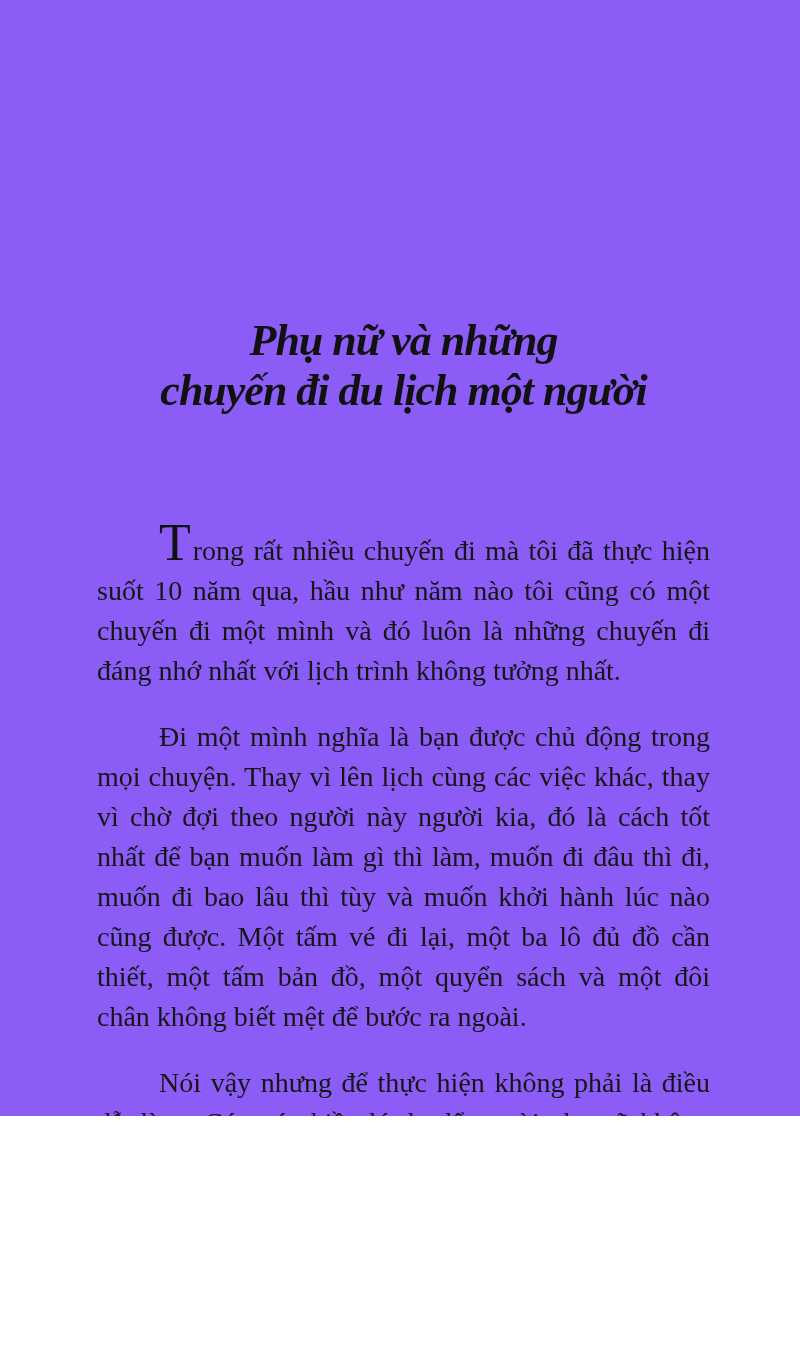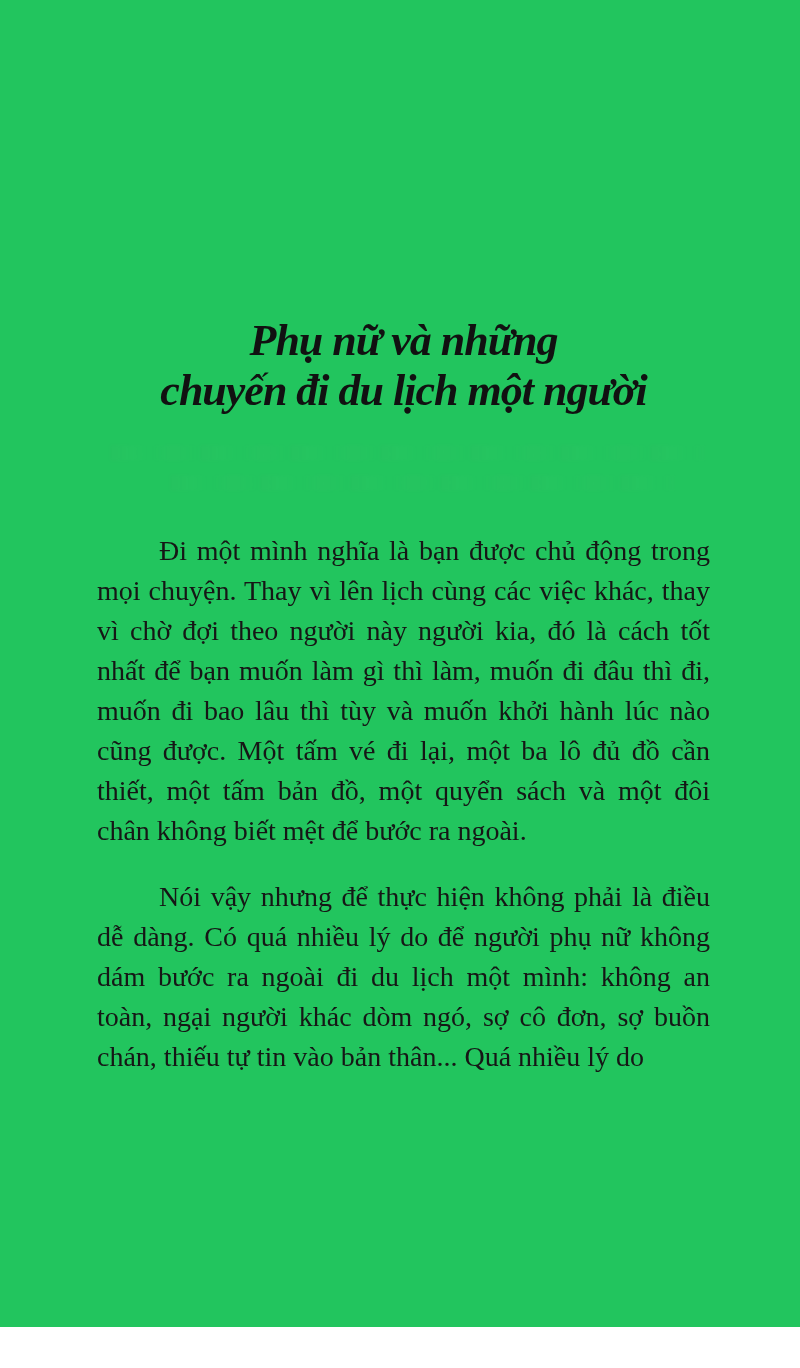--- a/index.html
+++ b/index.html
@@ -3,22 +3,22 @@
 <meta charset="utf-8">
 <style>
   html, body {
     margin: 0;
     padding: 0;
     background: #ffffff;
   }
   .page {
     position: relative;
     width: 800px;
-    height: 1327px;
-    background: #22c55e;
+    height: 1116px;
+    background: #8b5cf6;
     overflow: hidden;
     font-family: "Liberation Serif", "DejaVu Serif", serif;
     color: #161616;
   }
   
   .showthrough {
     position: absolute;
     left: 110px;
     right: 95px;
     top: 445px;
@@ -93,19 +93,20 @@
     <div class="smudge-row"></div>
     <div class="smudge-row second"></div>
   </div>
 
   <h1 class="chapter-title">
     <span class="title-line">Phụ nữ và những</span>
     <span class="title-line">chuyến đi du lịch một người</span>
   </h1>
 
   <div class="body-text">
+    <p class="paragraph lead"><span class="initial">T</span><span>rong rất nhiều chuyến đi mà tôi đã thực hiện suốt 10 năm qua, hầu như năm nào tôi cũng có một chuyến đi một mình và đó luôn là những chuyến đi đáng nhớ nhất với lịch trình không tưởng nhất.</span></p>
 
     <p class="paragraph">Đi một mình nghĩa là bạn được chủ động trong mọi chuyện. Thay vì lên lịch cùng các việc khác, thay vì chờ đợi theo người này người kia, đó là cách tốt nhất để bạn muốn làm gì thì làm, muốn đi đâu thì đi, muốn đi bao lâu thì tùy và muốn khởi hành lúc nào cũng được. Một tấm vé đi lại, một ba lô đủ đồ cần thiết, một tấm bản đồ, một quyển sách và một đôi chân không biết mệt để bước ra ngoài.</p>
 
     <p class="paragraph">Nói vậy nhưng để thực hiện không phải là điều dễ dàng. Có quá nhiều lý do để người phụ nữ không dám bước ra ngoài đi du lịch một mình: không an toàn, ngại người khác dòm ngó, sợ cô đơn, sợ buồn chán, thiếu tự tin vào bản thân... Quá nhiều lý do</p>
   </div>
 
 </div>
 
 </body></html>

